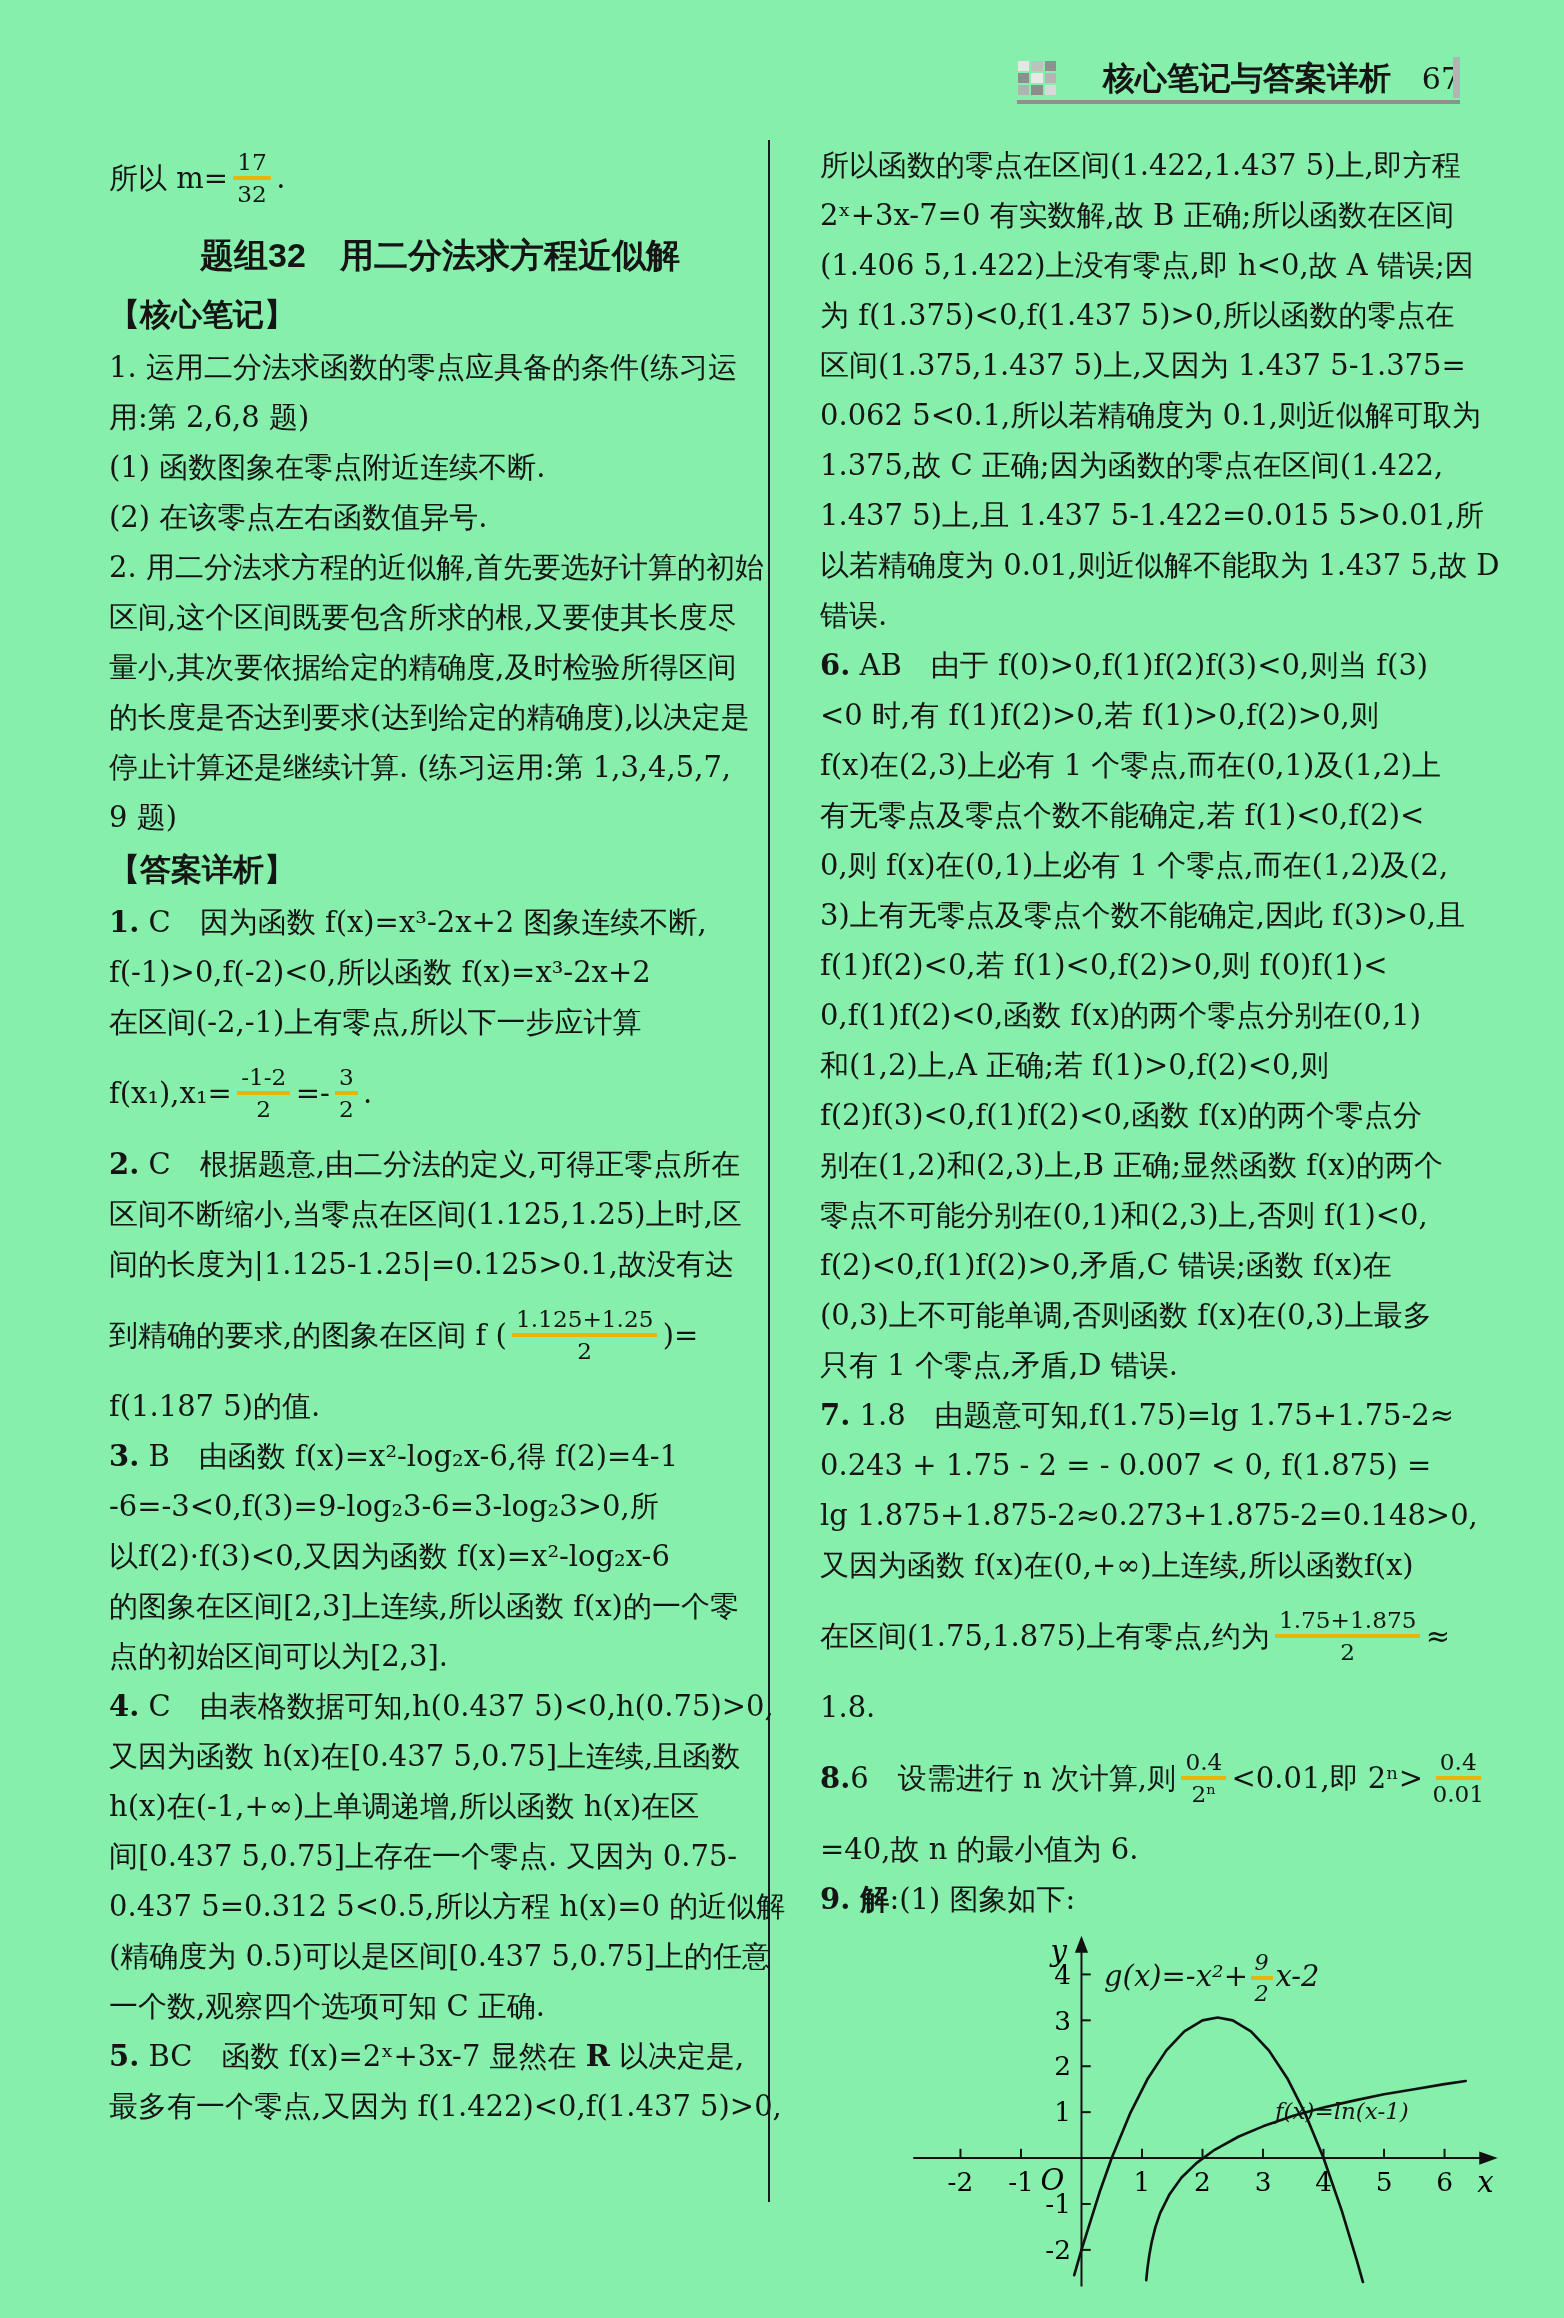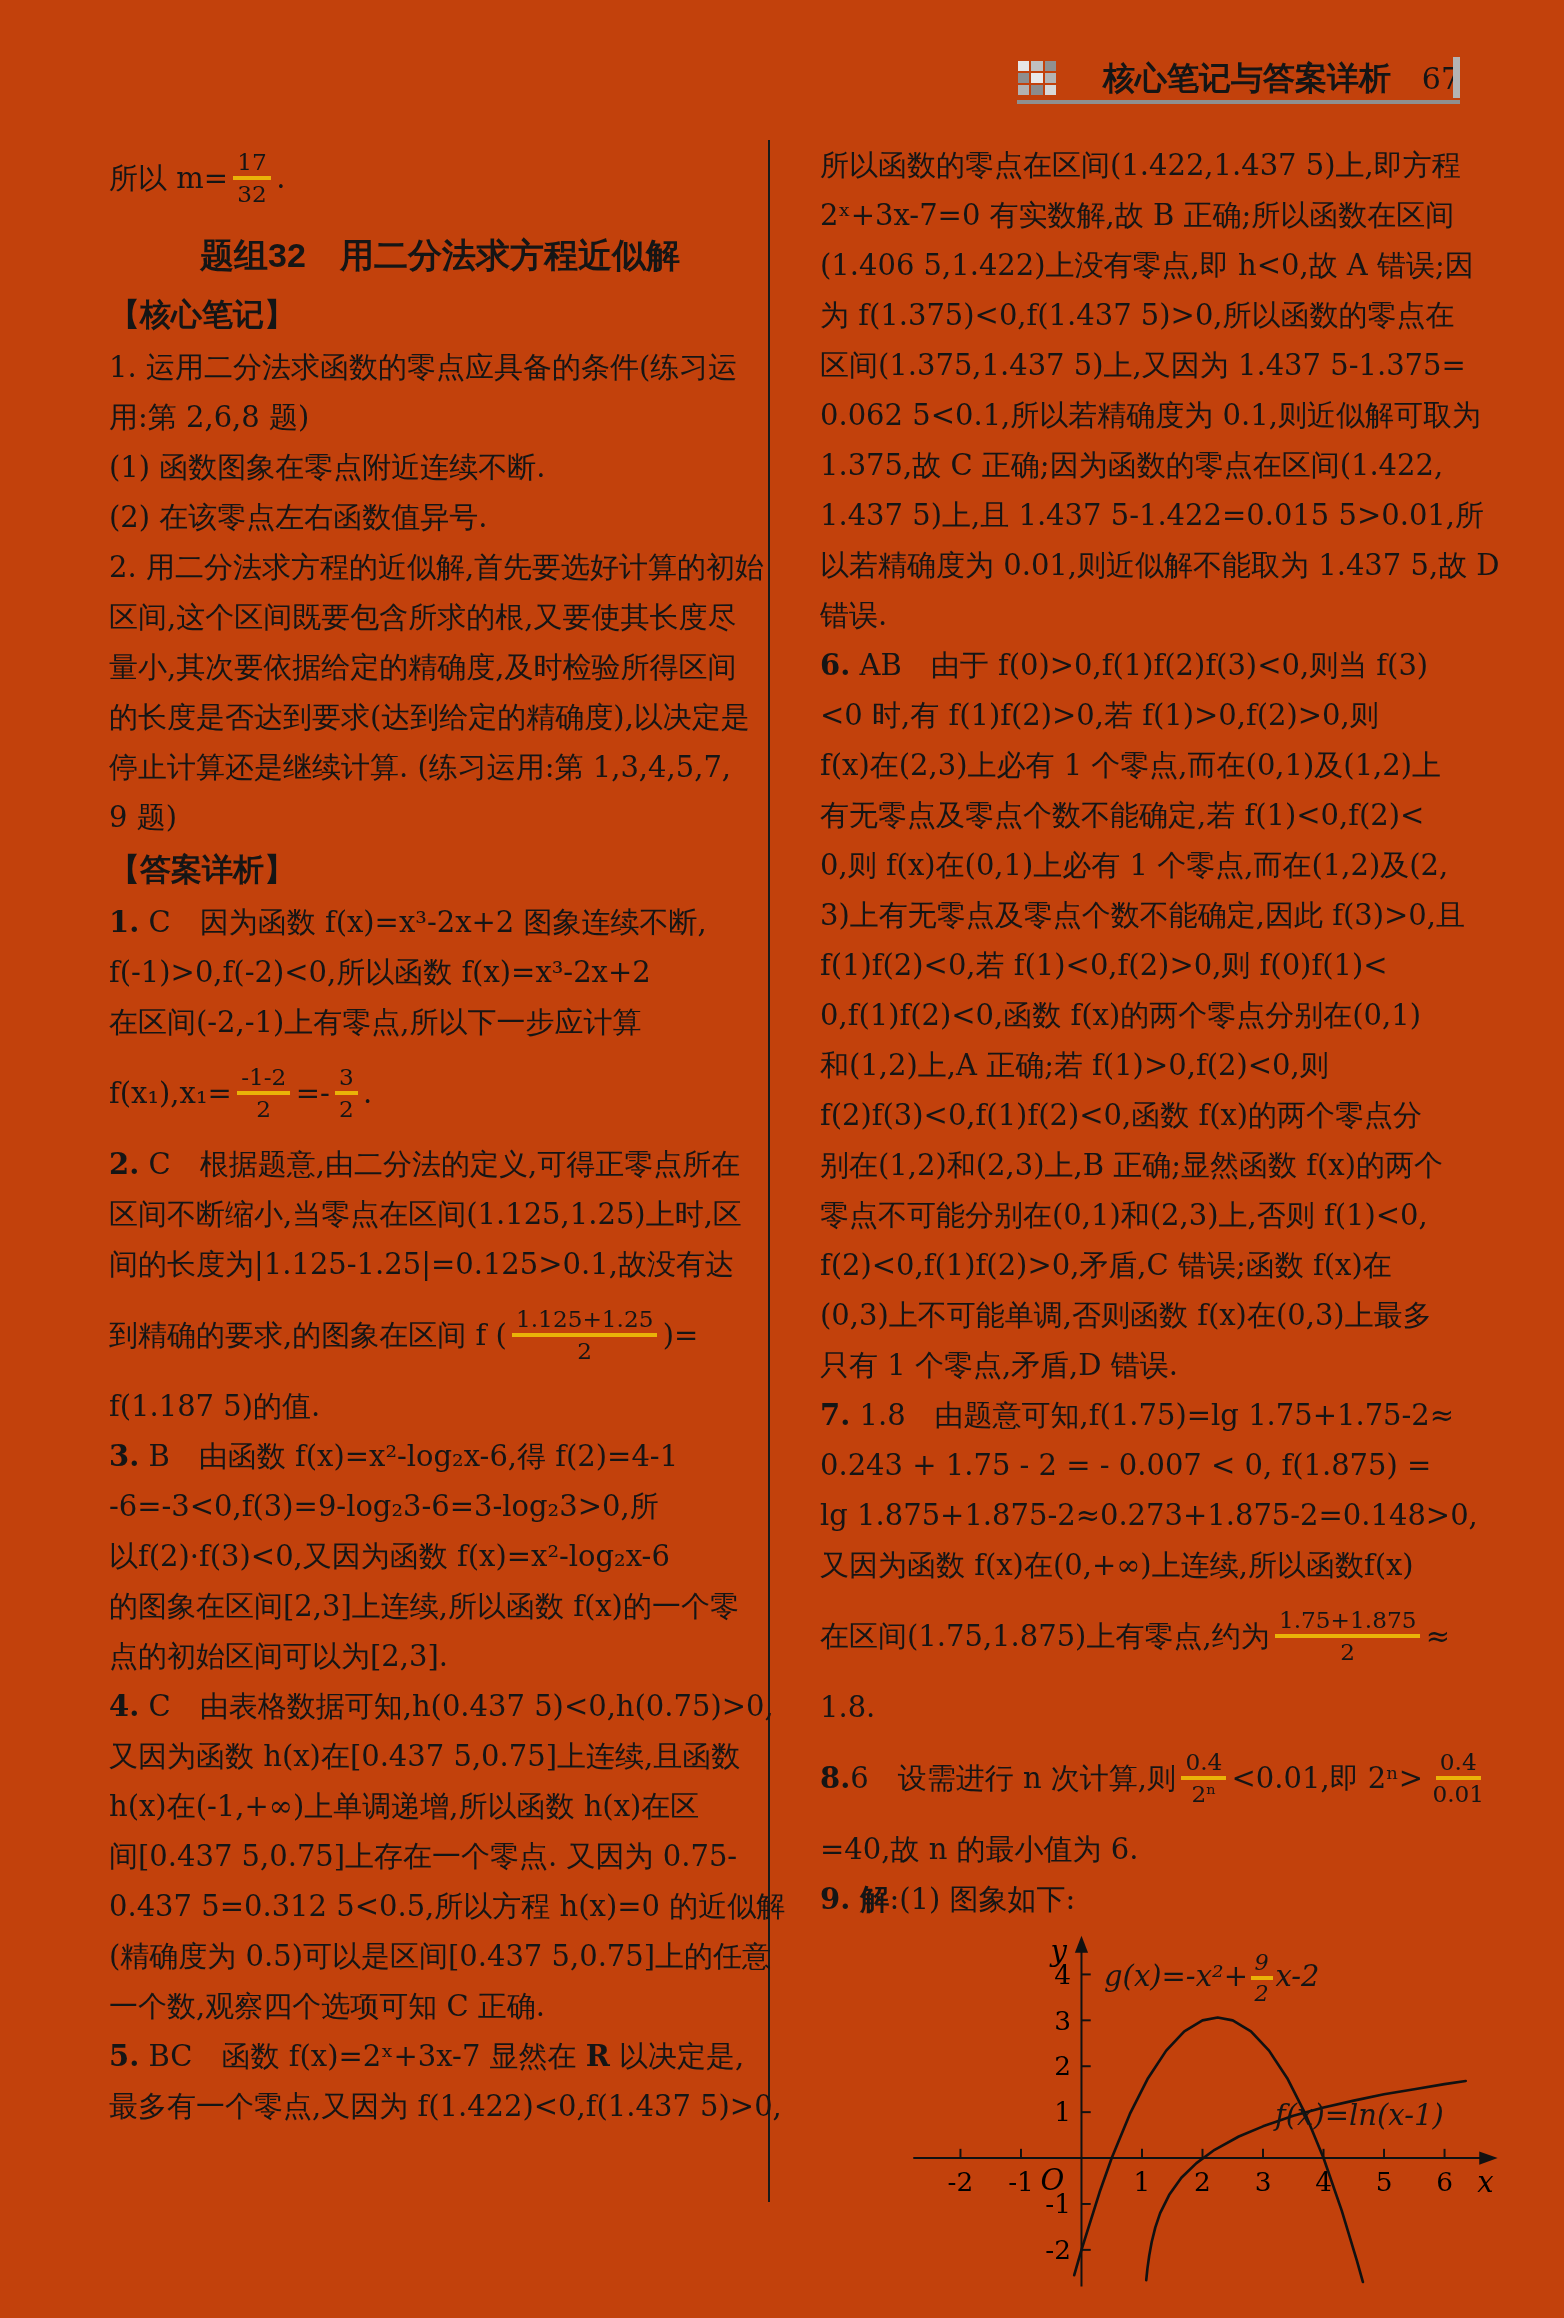--- a/index.html
+++ b/index.html
@@ -1,16 +1,16 @@
 <!DOCTYPE html>
 <html style="font-size:10.5px"><head>
 <meta charset="utf-8">
 <style>
   html,body{margin:0;padding:0;}
-  #page{position:relative;width:1564px;height:2319px;background:#c2410c;overflow:hidden;
+  #page{position:relative;width:1564px;height:2319px;background:#86efac;overflow:hidden;
         font-family:"DejaVu Serif",serif;color:#151515;}
   
   #header{position:absolute;left:1017px;top:57px;width:443px;height:43px;
           border-bottom:4px solid #8f8f8f;}
   .squares{position:absolute;left:1.3px;top:4px;display:grid;
            grid-template-columns:repeat(3,11.2px);grid-auto-rows:10px;gap:2px;}
   .squares div{width:11.2px;height:10px;}
   #header-title{position:absolute;left:72px;top:4px;width:316px;text-align:center;
                 font-family:"Liberation Sans",sans-serif;font-weight:bold;font-size:32px;line-height:34px;}
   #page-number{position:absolute;right:0;top:5.3px;font-size:30px;line-height:33px;}
@@ -30,21 +30,21 @@
         font-size:0.8em;line-height:1.2;margin:0 5.3px;}
   .frac .num{border-bottom:4px solid #eab308;padding:0 4px;}
   .frac .den{padding:0 4px;}
   
   #graph{position:relative;width:593px;height:356px;margin:9.2px 0 0 86px;}
   #graph svg{position:absolute;left:0;top:0;}
   #graph text.tick{font-family:"DejaVu Serif",serif;font-size:40px;}
   #graph text.axisvar{font-family:"DejaVu Serif",serif;font-style:italic;font-size:44px;}
   #g-label{position:absolute;left:198px;top:16px;font-style:italic;font-size:29px;white-space:nowrap;}
   #g-label .frac{font-size:22.4px;margin:0 2.6px;}
-  #f-label{position:absolute;left:369px;top:165px;font-style:italic;font-size:29px;white-space:nowrap;}
+  #f-label{position:absolute;left:369px;top:165px;font-style:italic;font-size:23px;white-space:nowrap;}
 </style>
 </head>
 <body>
 
 <div id="page">
 
   <div id="header">
     <div class="squares">
         <div style="background: rgb(230, 230, 230);"></div>
         <div style="background: rgb(192, 192, 192);"></div>

